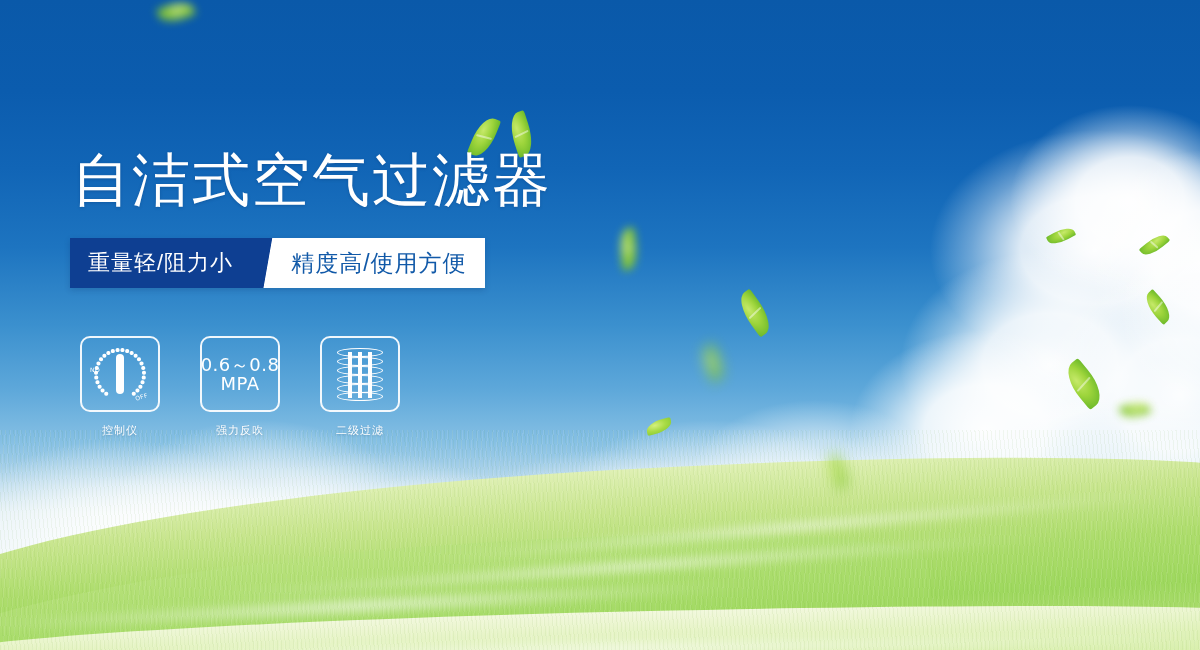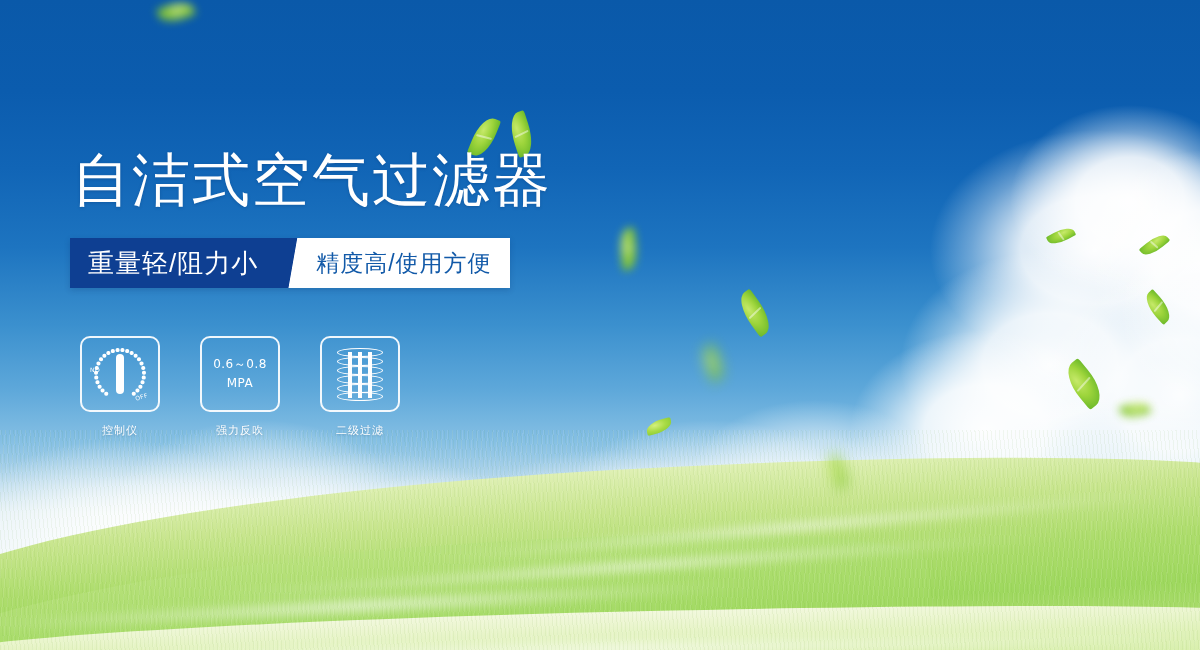--- a/index.html
+++ b/index.html
@@ -168,21 +168,21 @@
     height:50px;
     display:flex;
     align-items:stretch;
     box-shadow:0 2px 6px rgba(0,30,80,0.18);
   }
   .banner-left {
     background:#0e3f92;
     color:#ffffff;
     display:flex; align-items:center;
     padding:0 20px 0 18px;
-    font-size:26px;
+    font-size:22px;
     letter-spacing:1px;
     white-space:nowrap;
   }
   .banner-slash {
     width:34px;
     background:linear-gradient(100deg, #0e3f92 0%, #0e3f92 44%, #ffffff 46%, #ffffff 100%);
   }
   .banner-right {
     background:#ffffff;
     color:#1159a8;
@@ -204,21 +204,21 @@
     width:80px; height:76px;
     border:2px solid rgba(255,255,255,0.92);
     border-radius:10px;
     display:flex; flex-direction:column;
     align-items:center; justify-content:center;
     color:#ffffff;
     position:relative;
     overflow:hidden;
   }
   .feature-text {
-    font-size:12px;
+    font-size:18px;
     line-height:19px;
     text-align:right;
     letter-spacing:0.5px;
     font-family:"DejaVu Sans", sans-serif;
     white-space:nowrap;
   }
   .feature-label {
     margin-top:11px;
     font-size:11px;
     color:#ffffff;

